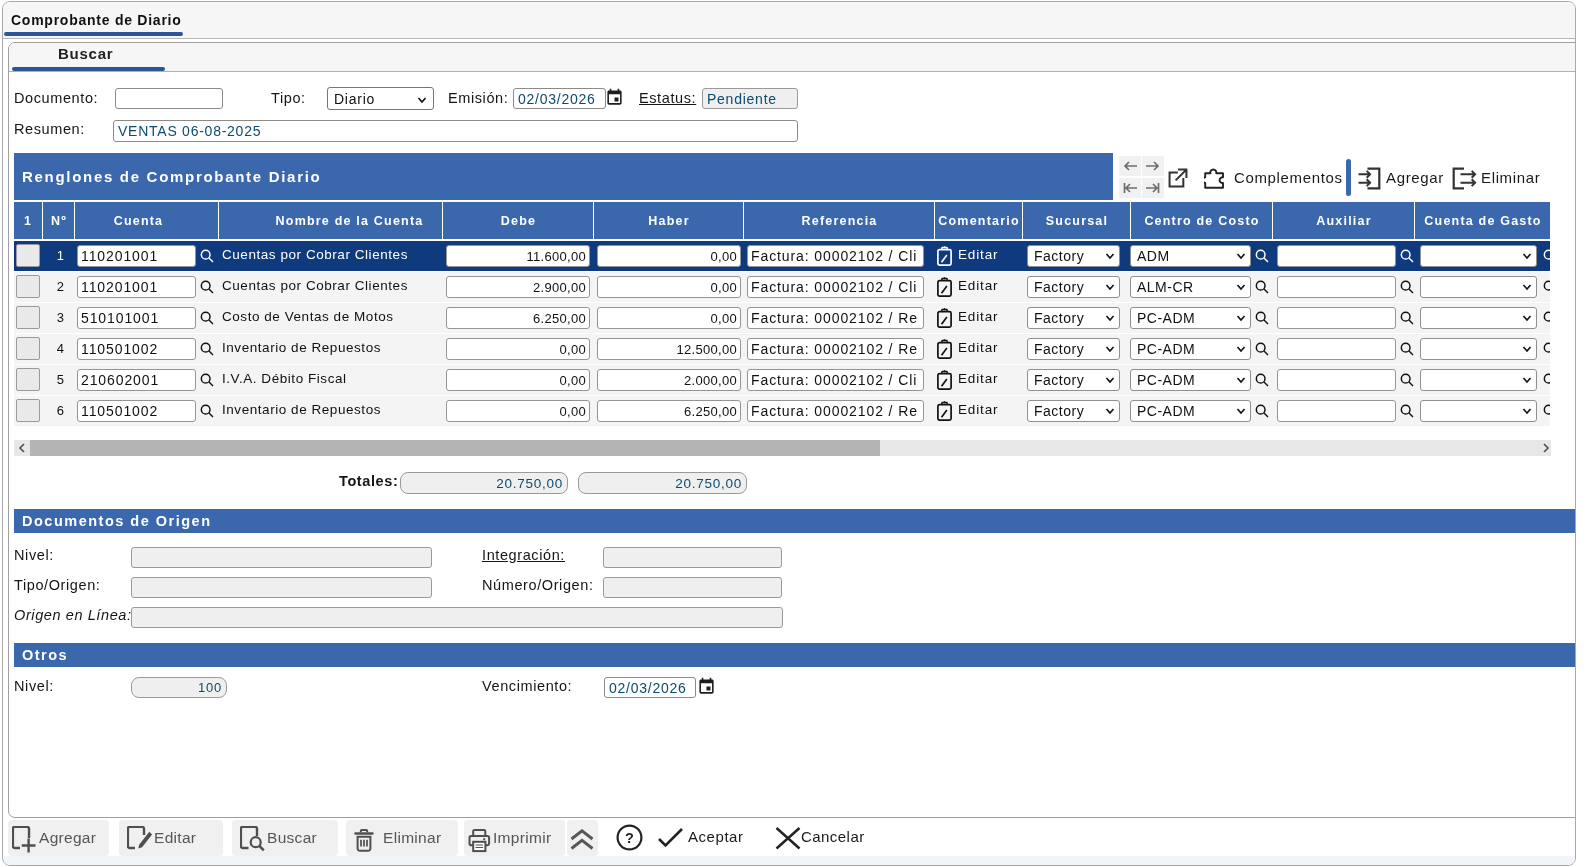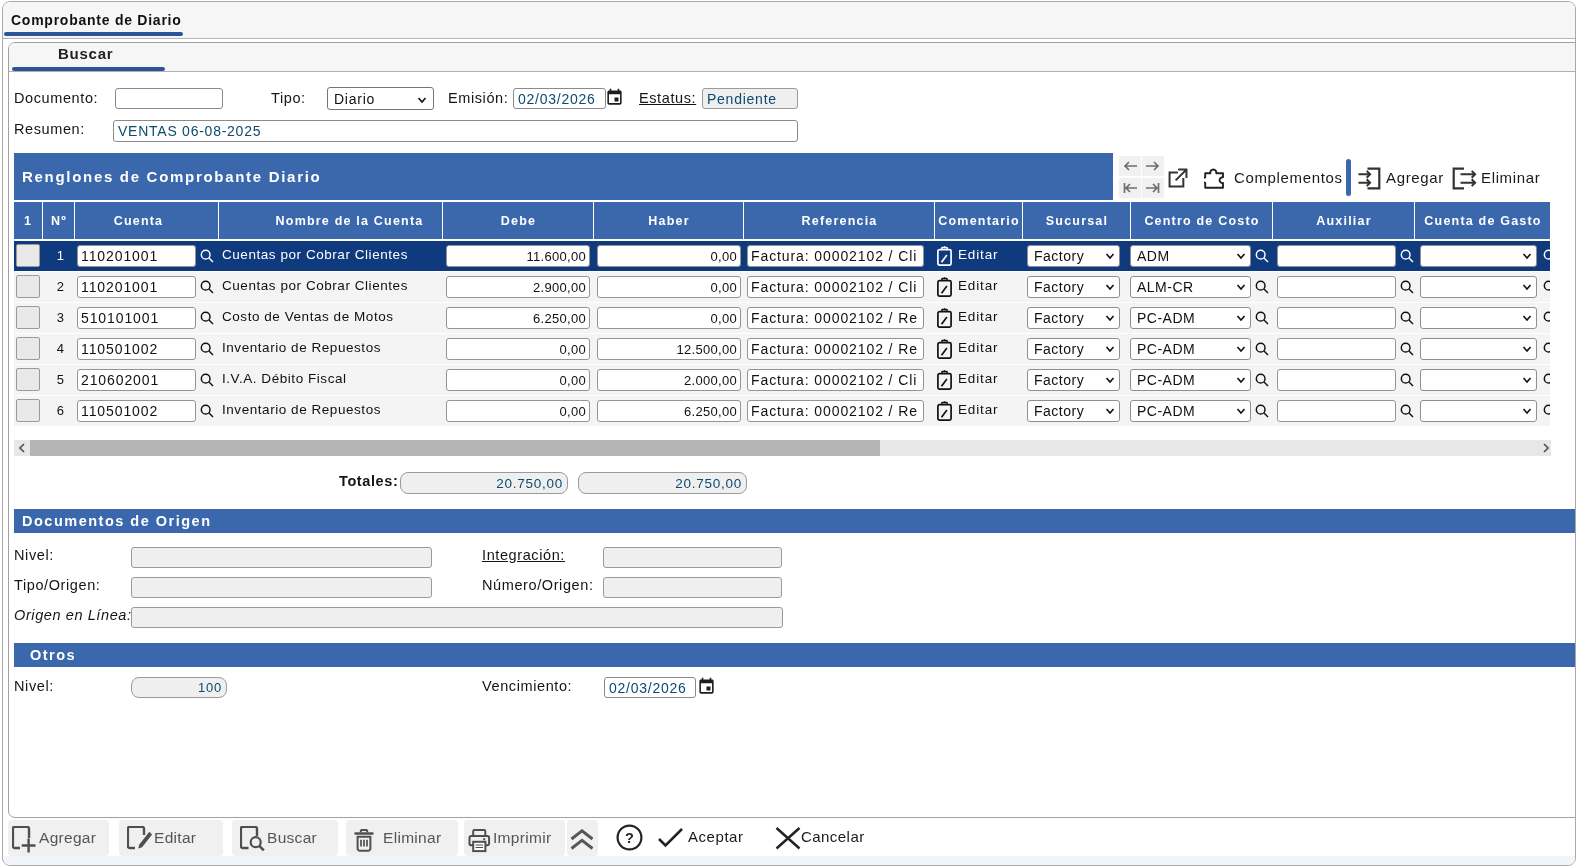--- a/index.html
+++ b/index.html
@@ -407,21 +407,21 @@
     <div class="inp dis" style="left:122px;top:504px;width:301px;height:21px;"></div>
     <div class="lbl" style="left:473px;top:504px;text-decoration:underline;">Integración:</div>
     <div class="inp dis" style="left:594px;top:504px;width:179px;height:21px;"></div>
     <div class="lbl" style="left:5px;top:534px;">Tipo/Origen:</div>
     <div class="inp dis" style="left:122px;top:534px;width:301px;height:21px;"></div>
     <div class="lbl" style="left:473px;top:534px;">Número/Origen:</div>
     <div class="inp dis" style="left:594px;top:534px;width:179px;height:21px;"></div>
     <div class="lbl" style="left:5px;top:564px;font-style:italic;">Origen en Línea:</div>
     <div class="inp dis" style="left:122px;top:564px;width:652px;height:21px;"></div>
 
-    <div class="bluebar" style="left:5px;top:600px;width:1566px;height:24px;font-size:14.5px;letter-spacing:1.5px;display:flex;align-items:center;padding-left:16px;">Otros</div>
+    <div class="bluebar" style="left:5px;top:600px;width:1566px;height:24px;font-size:14.5px;letter-spacing:1.5px;display:flex;align-items:center;padding-left:8px;">Otros</div>
     <div class="lbl" style="left:5px;top:635px;">Nivel:</div>
     <div class="inp dis rt" style="left:122px;top:634px;width:96px;height:21px;font-size:13px;padding-right:4px;">100</div>
     <div class="lbl" style="left:473px;top:635px;">Vencimiento:</div>
     <div class="inp" style="left:595px;top:634px;width:92px;height:21px;">02/03/2026</div>
     <svg class="abs" style="left:688px;top:634px;" width="19" height="19" viewBox="0 0 24 24">
           <path fill="#1d1d1d" d="M17 12h-5v5h5v-5zM16 1v2H8V1H6v2H5c-1.11 0-2 .9-2 2v14c0 1.1.89 2 2 2h14c1.1 0 2-.9 2-2V5c0-1.1-.9-2-2-2h-1V1h-2zm3 18H5V8h14v11z"></path>
         </svg>
   </div>
 
   <div class="bbtn" style="left:5px;width:101px;padding-left:4px;">

